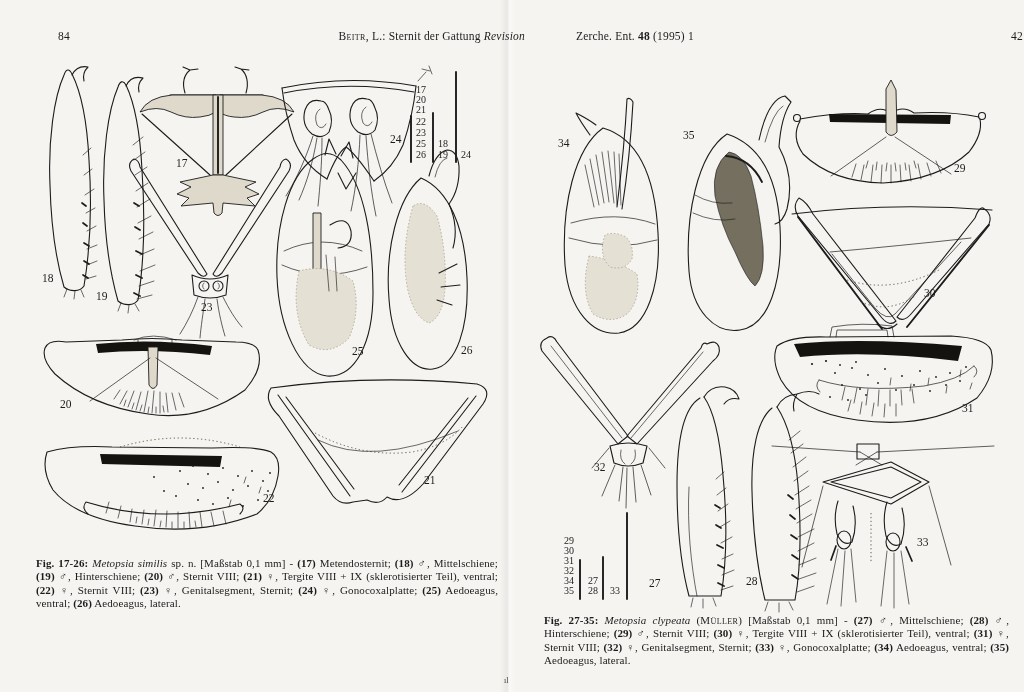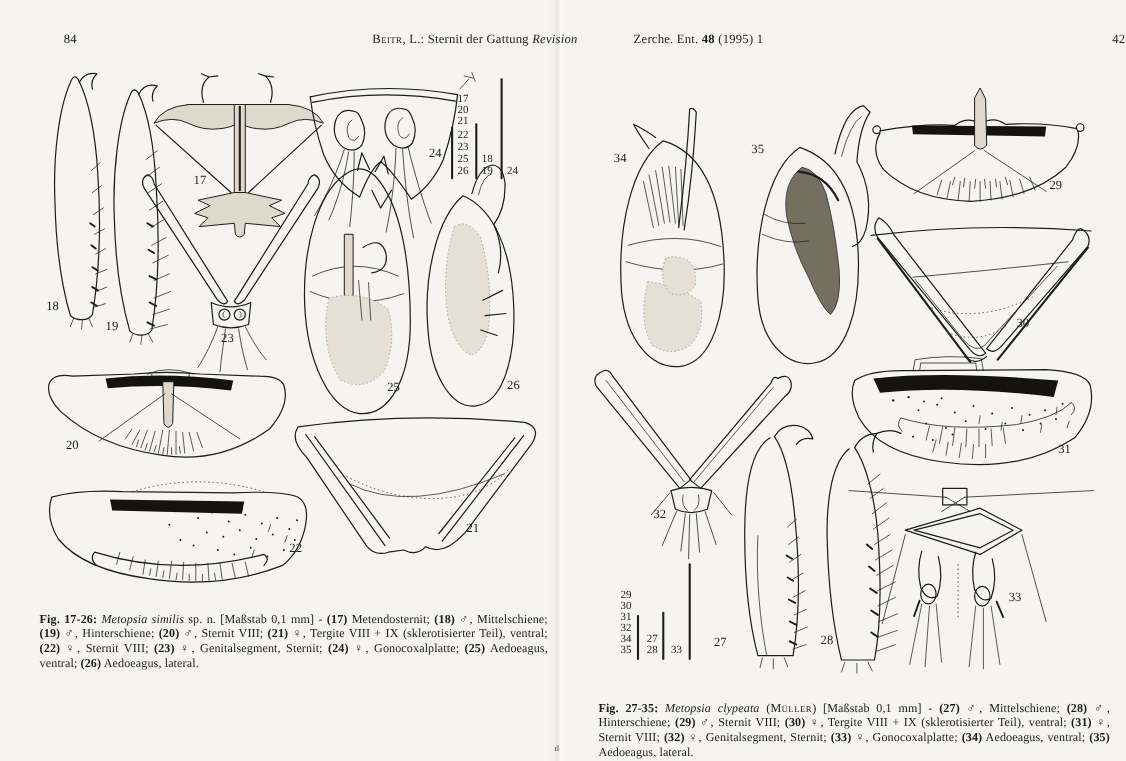--- a/index.html
+++ b/index.html
@@ -17,21 +17,21 @@
     position:absolute;top:30px;font-size:11.5px;letter-spacing:0.2px;
     display:flex;justify-content:space-between;align-items:baseline;padding-left:28px;
   }
   #head-left{left:30px;width:467px;}
   #head-right{left:548px;width:447px;}
   .caption{
     position:absolute;margin:0;font-size:11px;line-height:13.4px;
     text-align:justify;letter-spacing:0.1px;
   }
   #caption-left{left:36px;top:557px;width:462px;}
-  #caption-right{left:544px;top:638px;width:465px;}
+  #caption-right{left:544px;top:614px;width:465px;}
   .seg-bold{font-weight:bold;}
   .seg-italic{font-style:italic;}
   .seg-smallcaps{font-variant:small-caps;letter-spacing:0.4px;}
   .panel{position:absolute;}
   #panel-left{left:30px;top:55px;}
   #panel-right{left:530px;top:55px;}
   svg text{font-family:"Liberation Serif",serif;font-size:11.5px;fill:#1c1c1c;}
   svg text.sk{font-size:10px;}
   .ln{fill:none;stroke:#1c1c1c;stroke-width:1.1;stroke-linecap:round;stroke-linejoin:round;}
   .ln-thin{stroke-width:0.7;}

